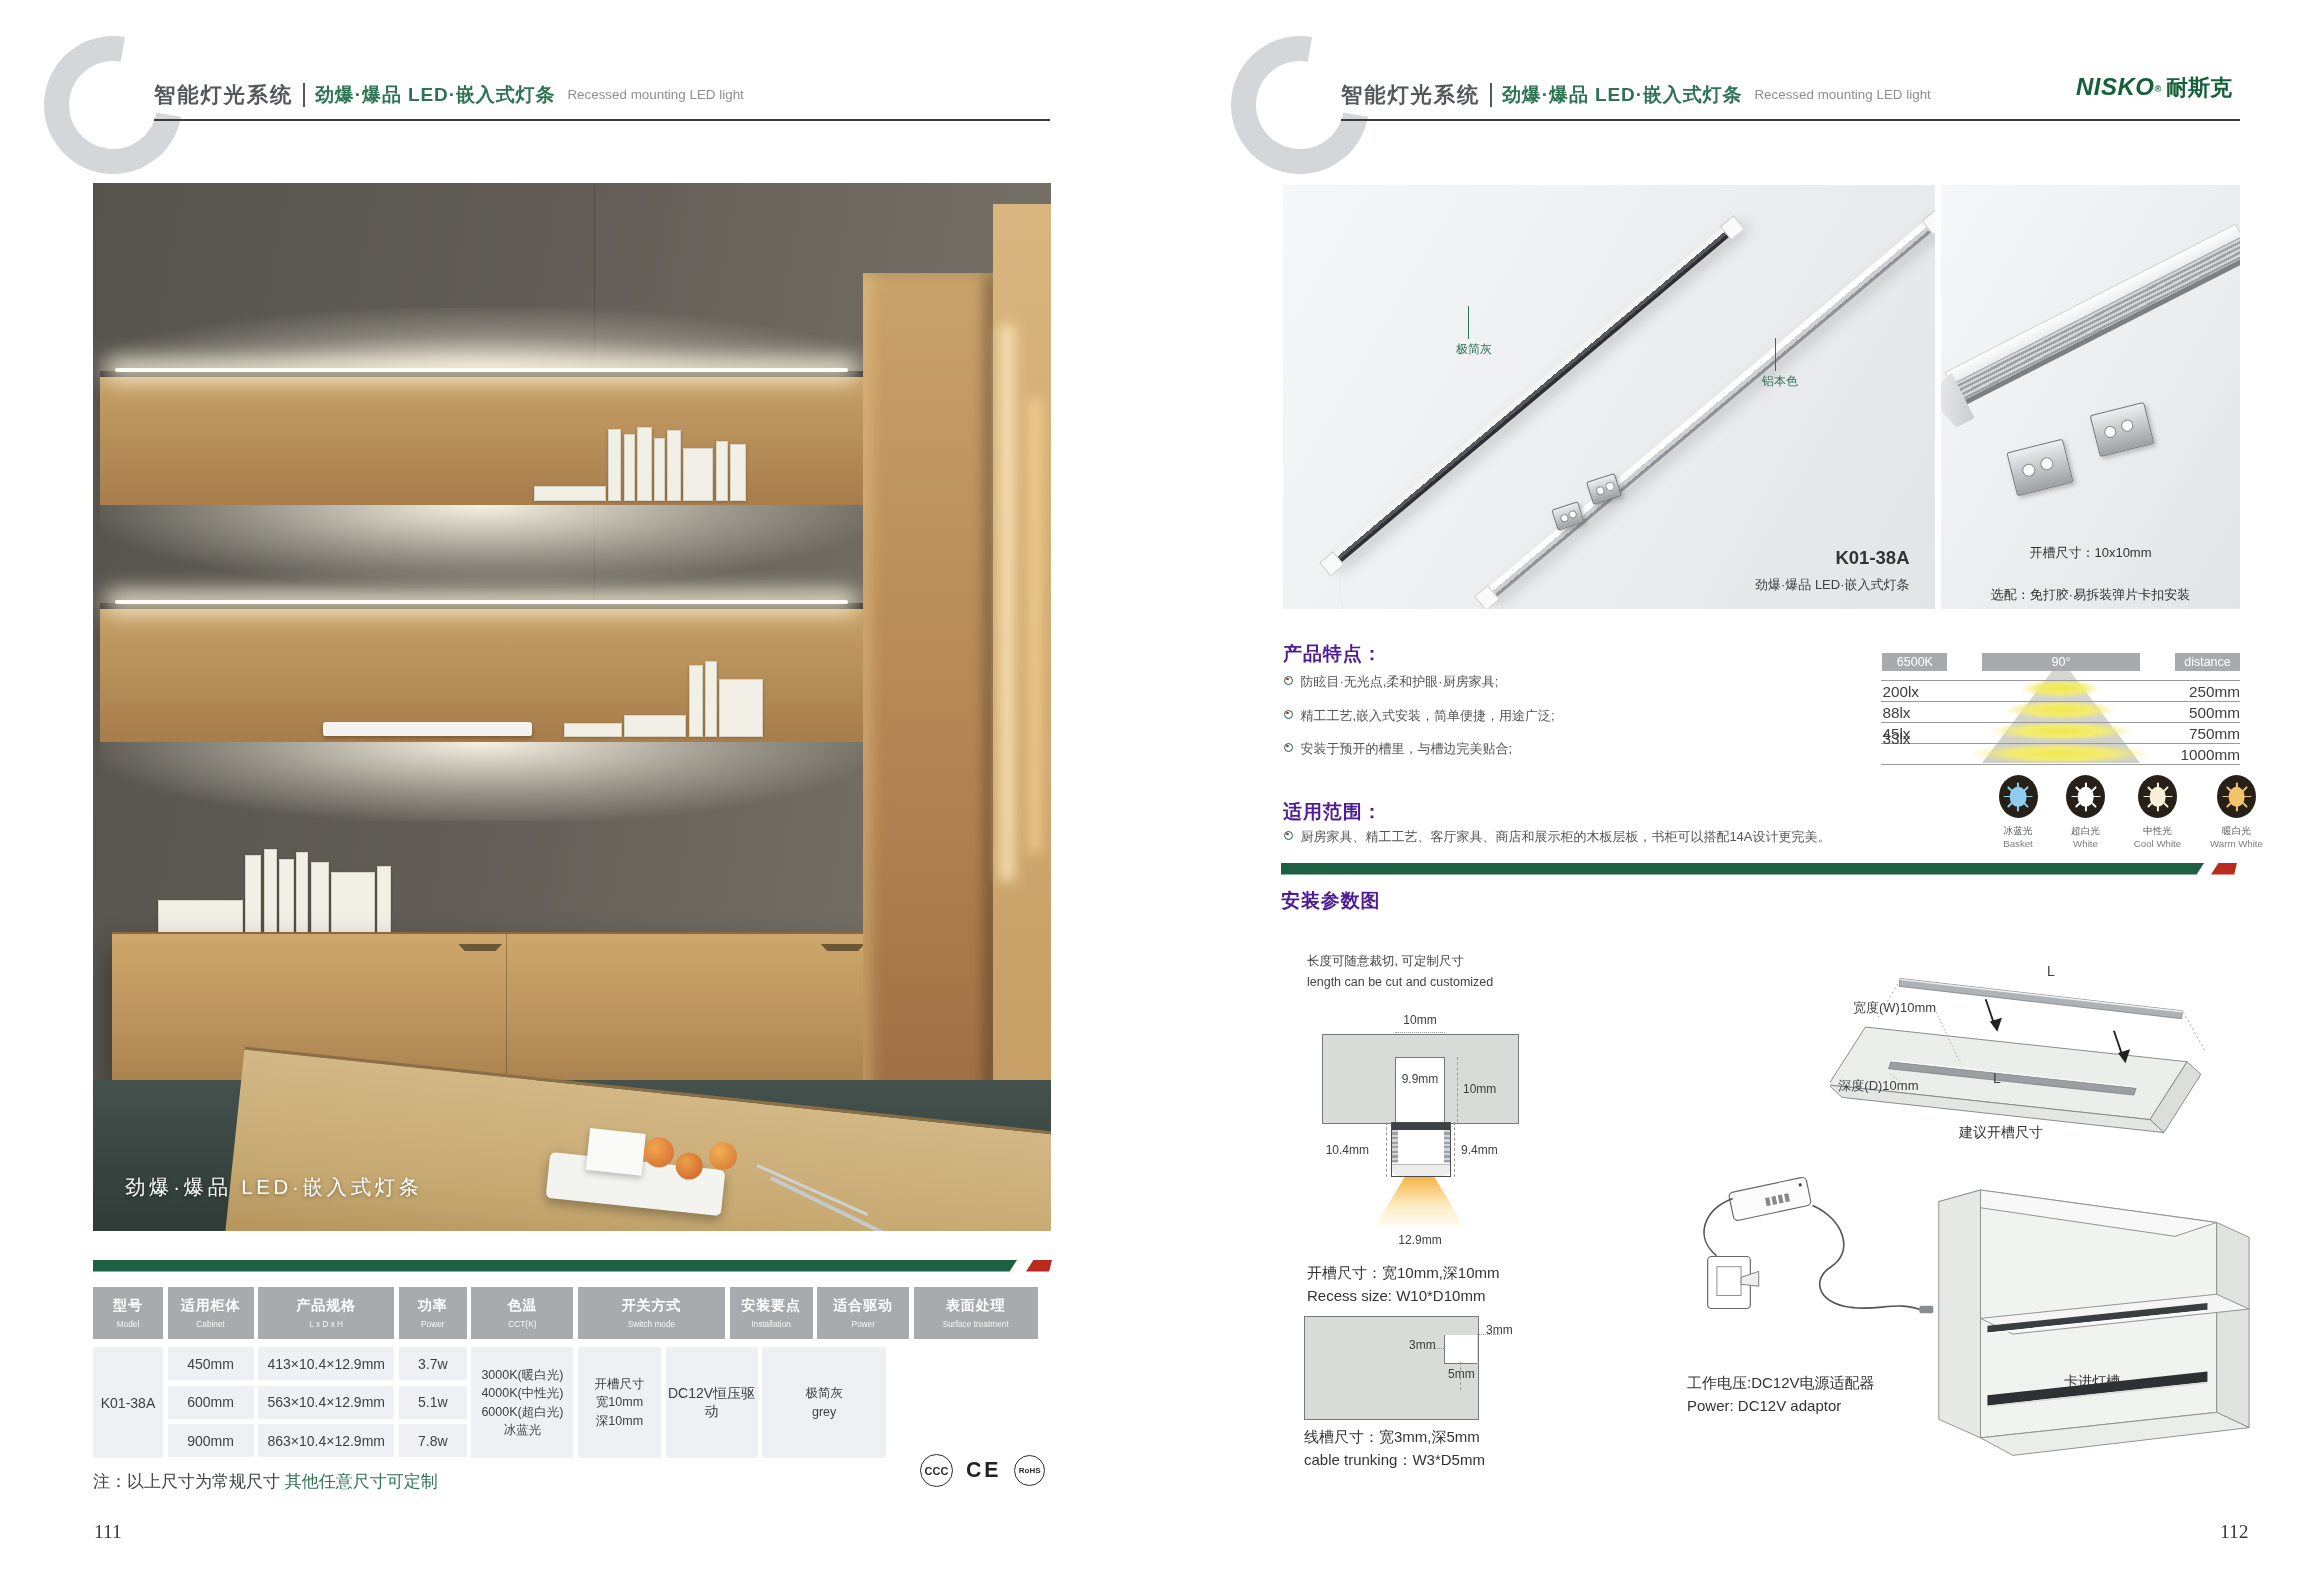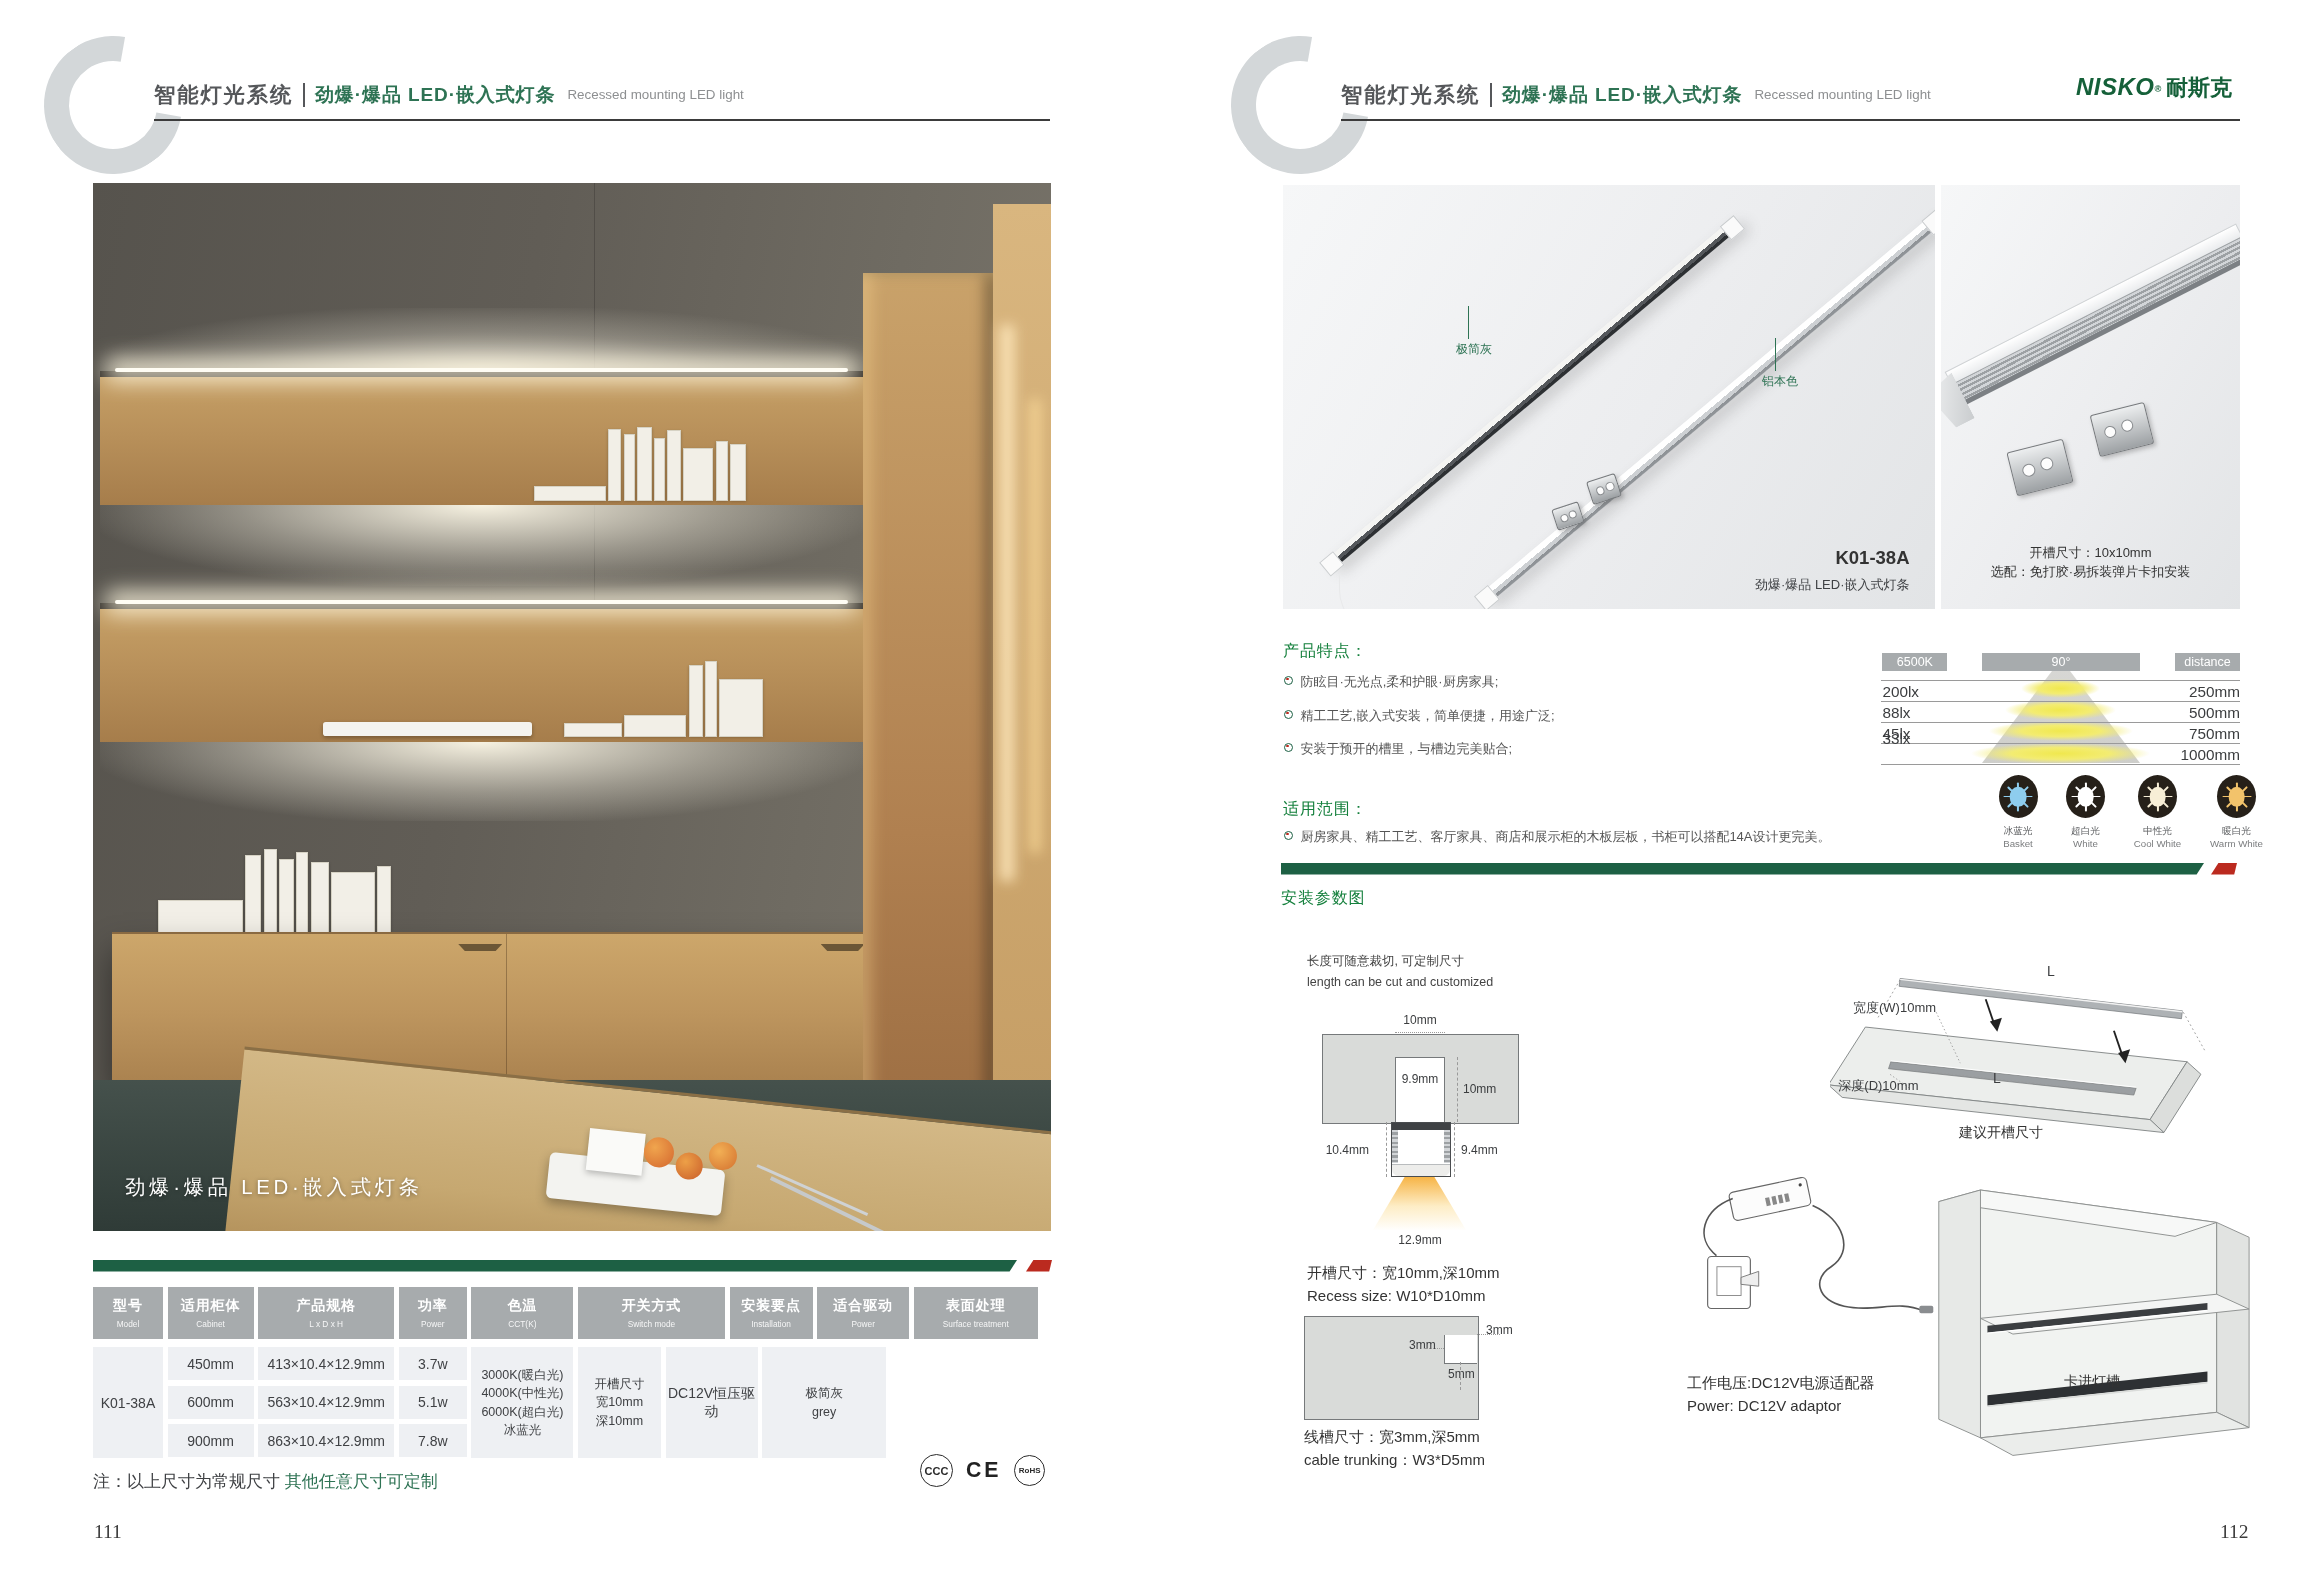--- a/index.html
+++ b/index.html
@@ -54,21 +54,21 @@
   .stripB{background:linear-gradient(180deg,#ffffff 0 45%,#cdd0d3 45% 76%,#8f9397 76% 100%);box-shadow:6.5px 8.3px 14px rgba(80,80,80,.22);}
   .endcap{position:absolute;width:16px;height:130%;top:-15%;background:#fafafa;border:0.5px solid #c9ccce;}
   .cliplet{background:linear-gradient(180deg,#eceeef,#9da1a4);border:0.9px solid #76797c;border-radius:2.8px;box-shadow:1.9px 2.8px 4.6px rgba(90,90,90,.35);}
   .holedot{position:absolute;background:#fdfdfd;border-radius:50%;border:0.5px solid #8a8d90;}
   .glabel{font-size:12px;color:#2e7354;}
   .gtick{position:absolute;width:0.9px;background:#2e7354;}
   .ph-model{font-size:18.5px;font-weight:bold;color:#333;}
   .ph-sub{font-size:13px;color:#3f4144;margin-top:6.5px;}
   .ridges{background:repeating-linear-gradient(180deg,#d2d5d8 0 2.3px,#9da1a4 2.3px 4.6px);}
   
-  .sec-title{font-size:16px;font-weight:normal;color:#15803d;letter-spacing:0.9px;}
+  .sec-title{font-size:19px;font-weight:bold;color:#4c1d95;letter-spacing:0.9px;}
   .bullet{display:flex;align-items:flex-start;gap:7.4px;font-size:13px;color:#555;}
   .bicon{flex:none;width:7px;height:7px;border:1.9px solid #1d6044;border-radius:50%;margin-top:2.8px;position:relative;}
   .bicon::after{content:"";position:absolute;left:1.4px;top:1.4px;width:2.3px;height:2.3px;background:#bb2a1f;border-radius:50%;}
   
   .lc-box{background:#a7abad;color:#fff;font-size:12.5px;display:flex;align-items:center;justify-content:center;}
   .lc-line{height:0.9px;background:#9a9a9a;}
   .lc-lx{font-size:15.3px;color:#3b3d3f;}
   .lc-cone{clip-path:polygon(70px 0,88px 0,158px 92px,0 92px);background:linear-gradient(180deg,rgba(205,205,201,.8),rgba(190,190,185,.75));}
   .lc-ell{border-radius:50%;background:radial-gradient(closest-side,#f0e84e 0%,#f3ec72 55%,rgba(243,236,114,0) 100%);}
   .ct-circle{width:39px;height:43px;background:#262019;border-radius:50%;position:relative;}
@@ -327,21 +327,21 @@
       <div class="abs cliplet" style="left:70px;top:260px;width:56px;height:43px;transform:rotate(-14deg);">
         <div class="holedot" style="left:10.2px;top:15px;width:11px;height:11px;"></div>
         <div class="holedot" style="left:29px;top:13px;width:11px;height:11px;"></div>
       </div>
       <div class="abs cliplet" style="left:153px;top:223px;width:54px;height:41px;transform:rotate(-14deg);">
         <div class="holedot" style="left:9.3px;top:14px;width:10.2px;height:10.2px;"></div>
         <div class="holedot" style="left:27px;top:12px;width:10.2px;height:10.2px;"></div>
       </div>
       <div class="abs" style="left:0;top:359px;width:100%;text-align:center;">
         <div style="font-size:13px;color:#333;">开槽尺寸：10x10mm</div>
-        <div style="font-size:13px;color:#333;margin-top:1px;">选配：免打胶·易拆装弹片卡扣安装</div>
+        <div style="font-size:13px;color:#333;margin-top:24px;">选配：免打胶·易拆装弹片卡扣安装</div>
       </div>
     </div>
 
     <div class="abs sec-title" style="left:116px;top:641px;">产品特点：</div>
     <div class="abs bullet" style="left:117px;top:673px;width:533px;">
       <span class="bicon"></span>
         <span>防眩目·无光点,柔和护眼·厨房家具;</span>
     </div>
     <div class="abs bullet" style="left:117px;top:707px;width:533px;">
       <span class="bicon"></span>

